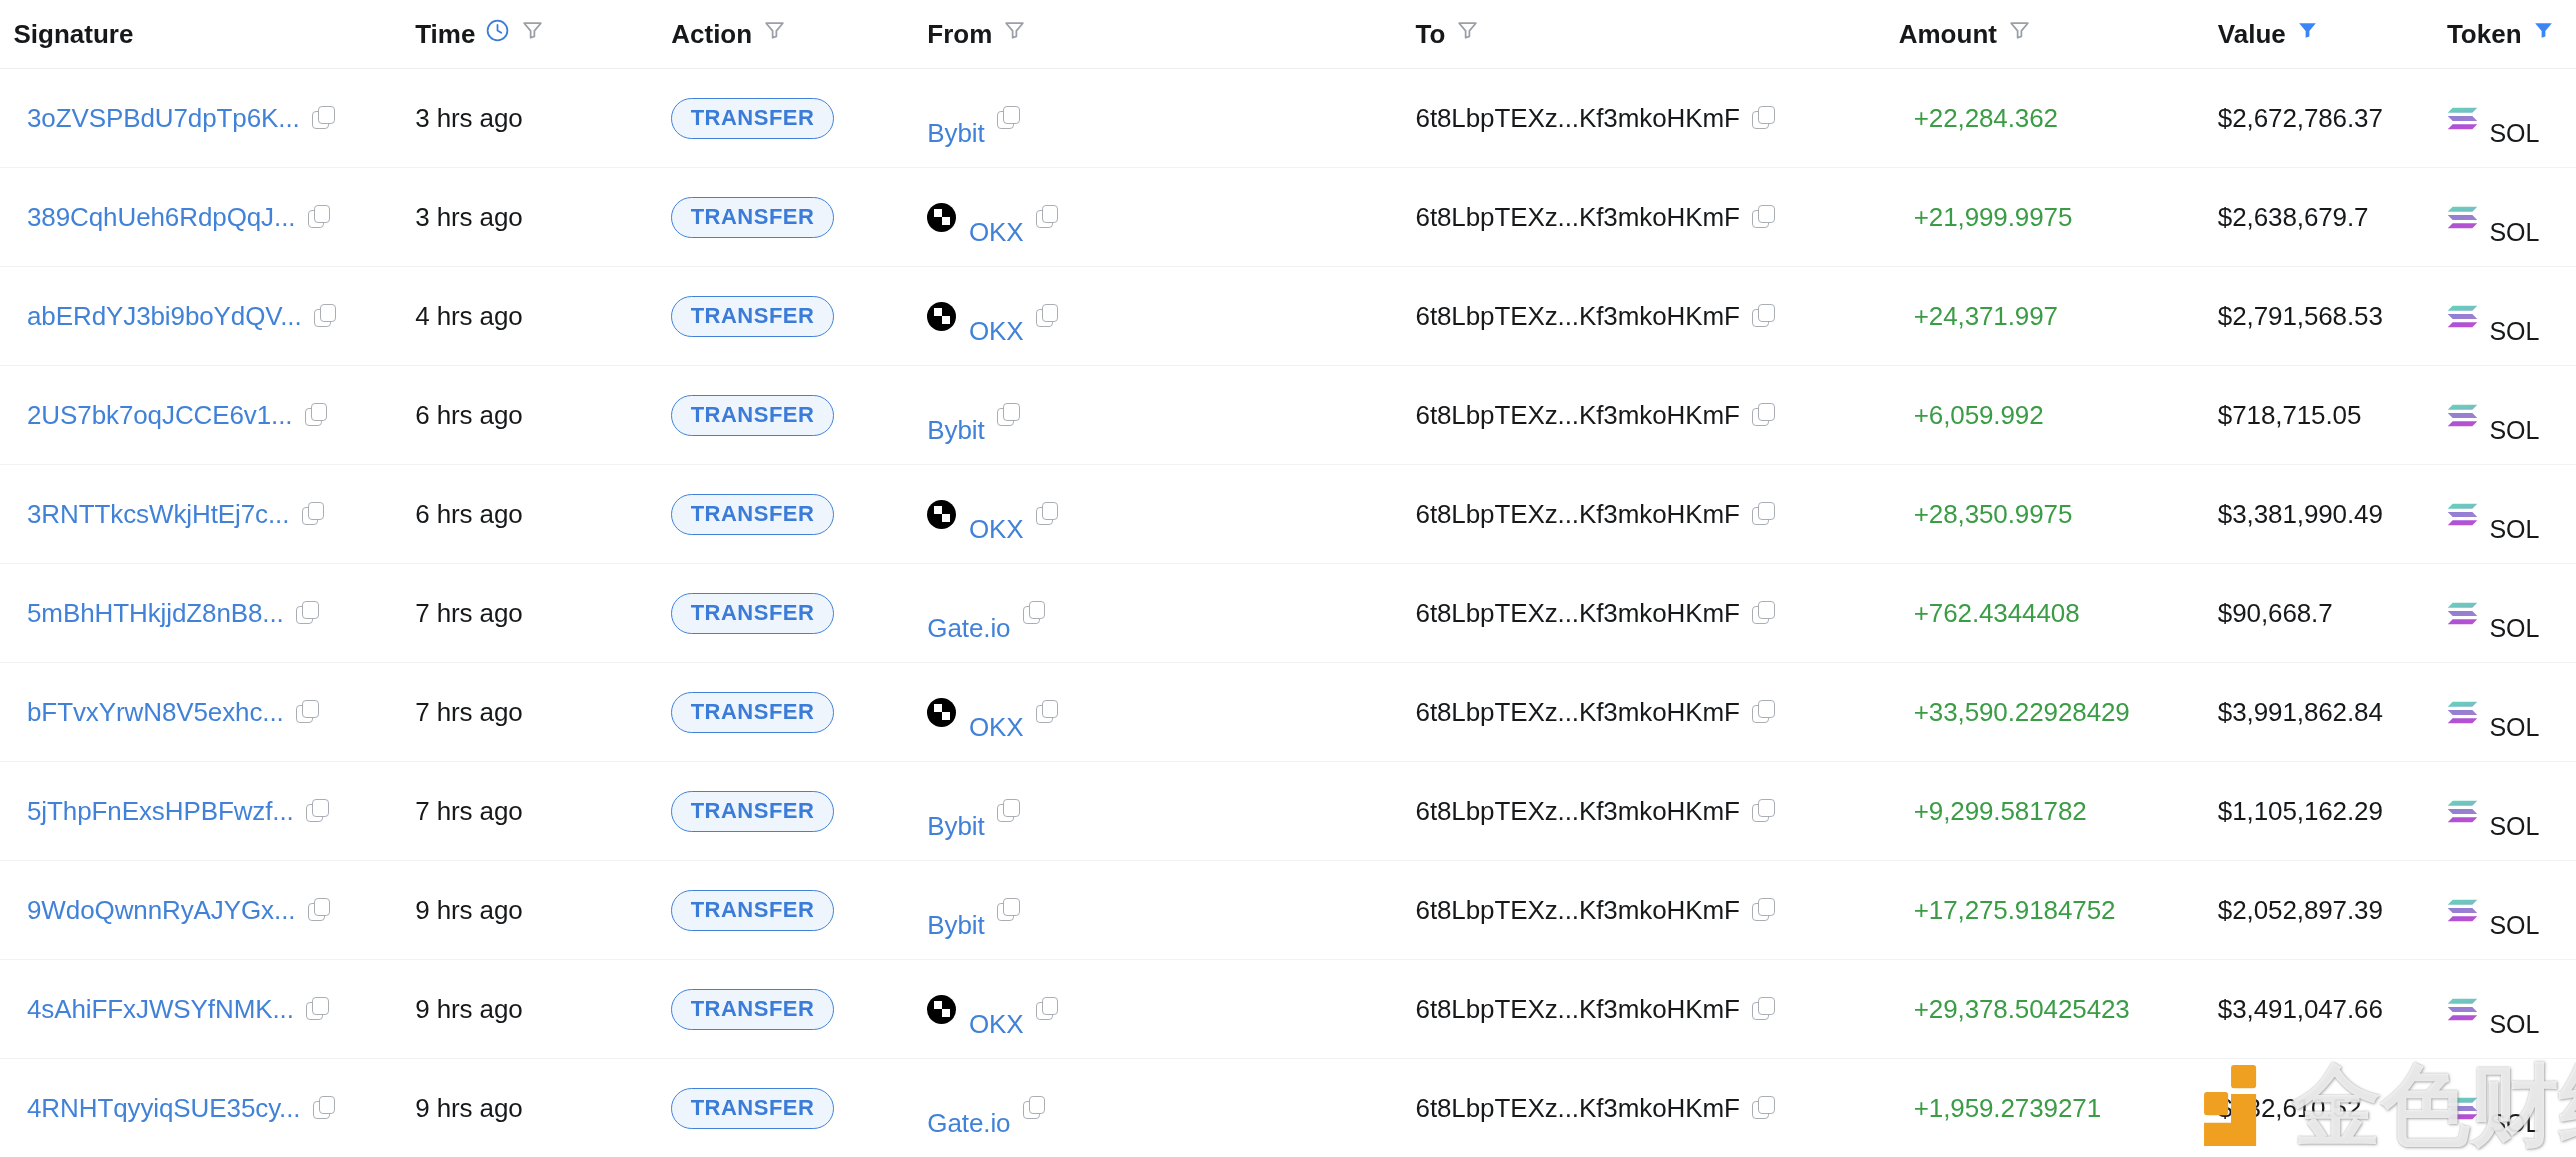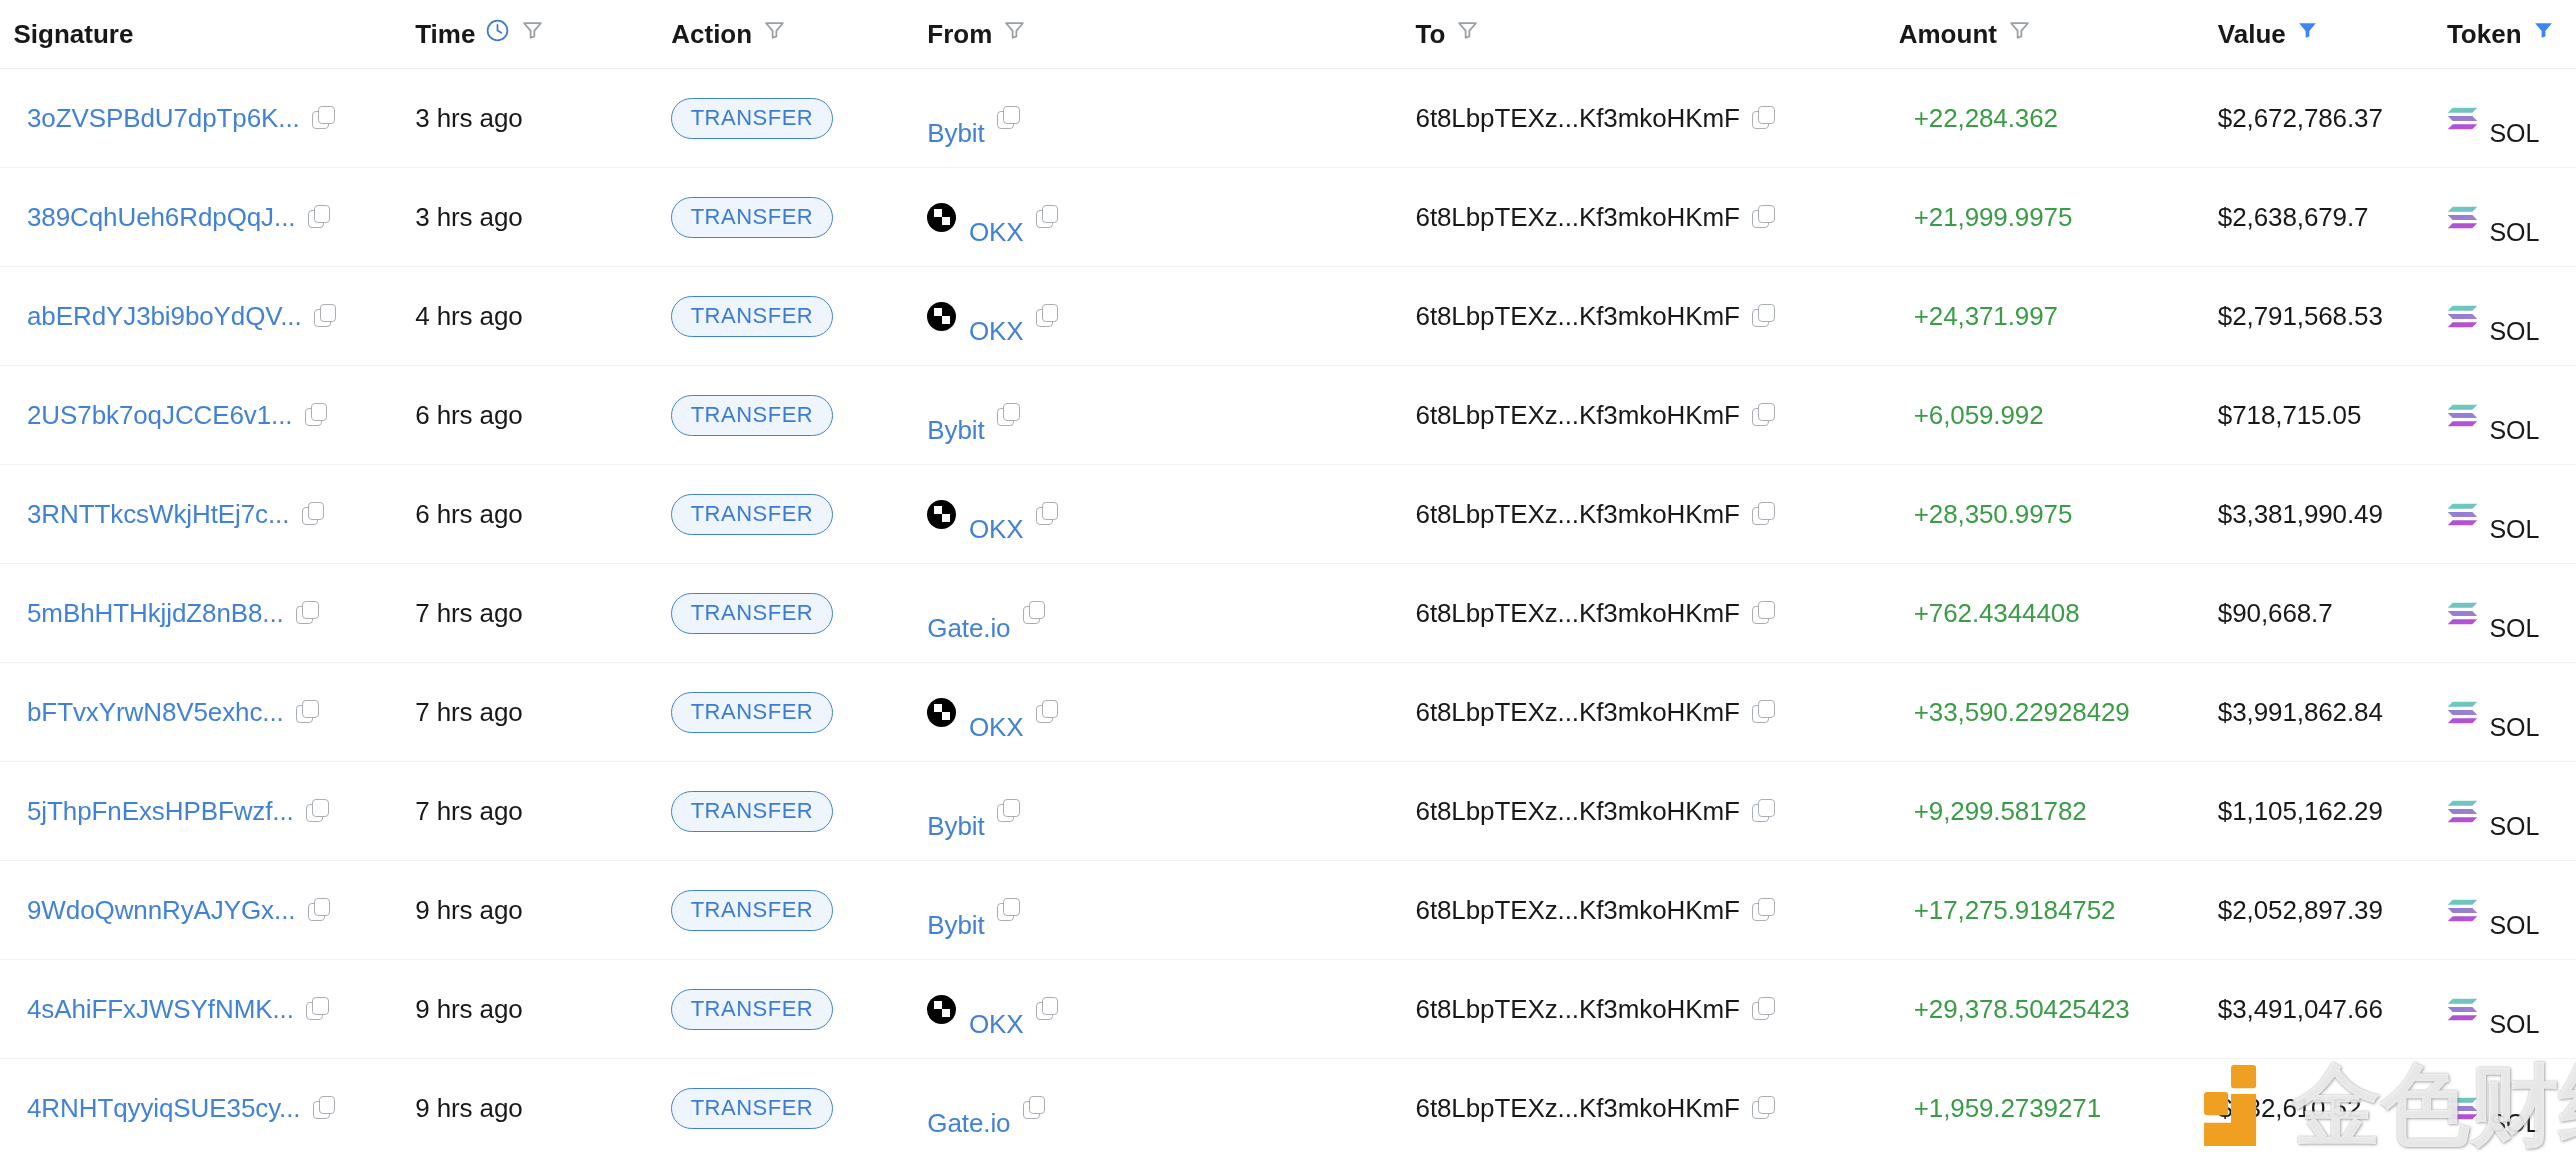--- a/index.html
+++ b/index.html
@@ -124,21 +124,21 @@
     display: inline-flex;
     align-items: center;
     justify-content: center;
     height: 41px;
     padding: 0 18.4px;
     border: 1.9px solid #4182d8;
     border-radius: 21px;
     background: #eff5fd;
     color: #3b7cd8;
     font-size: 22px;
-    font-weight: 400;
+    font-weight: 700;
     letter-spacing: 0.5px;
     cursor: pointer;
   }
 
   
   .okx-mark {
     width: 29px;
     height: 29px;
     border-radius: 50%;
     background: #000;

